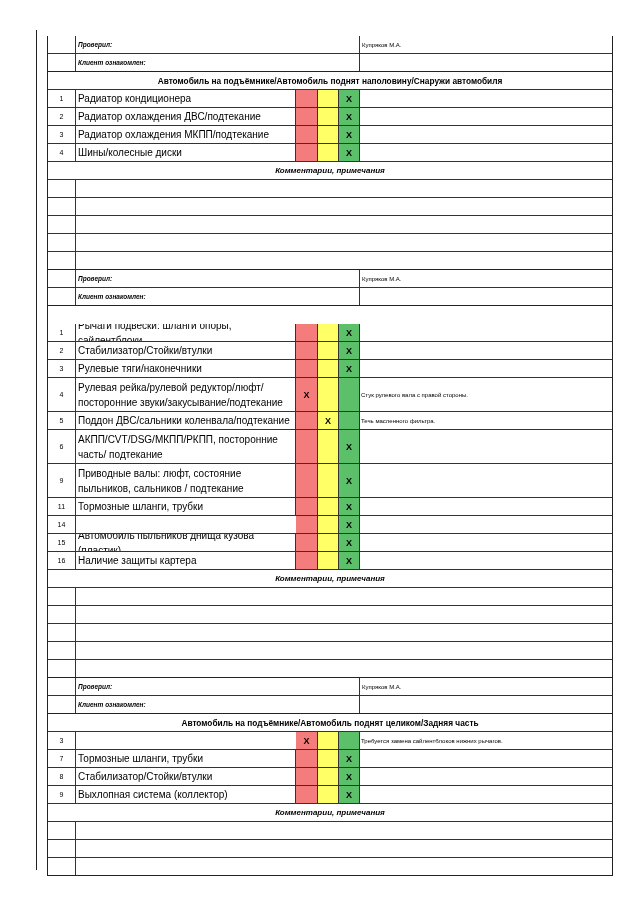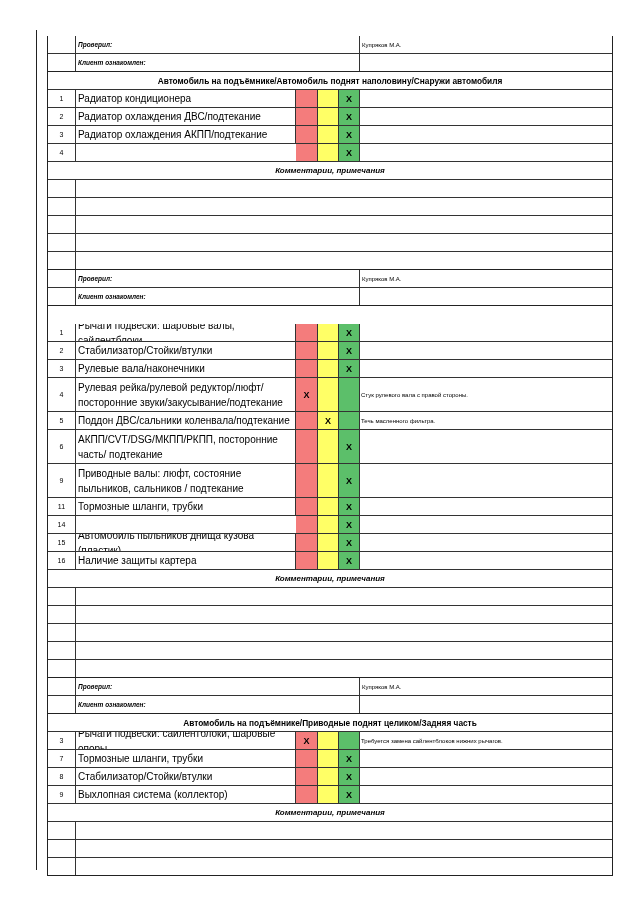--- a/index.html
+++ b/index.html
@@ -52,28 +52,29 @@
     <div class="row" style="top: 72px; height: 18px; text-align: right;">
       <div class="cell c-num">2</div>
       <div class="cell c-name">Радиатор охлаждения ДВС/подтекание</div>
       <div class="cell c-red"></div>
       <div class="cell c-yel"></div>
       <div class="cell c-grn">X</div>
       <div class="cell c-note"></div>
     </div>
     <div class="row" style="top: 90px; height: 18px;">
       <div class="cell c-num">3</div>
-      <div class="cell c-name">Радиатор охлаждения АКПП/подтекание</div>
+      <div class="cell c-name">Радиатор охлаждения МКПП/подтекание</div>
       <div class="cell c-red"></div>
       <div class="cell c-yel"></div>
       <div class="cell c-grn">X</div>
       <div class="cell c-note"></div>
     </div>
     <div class="row" style="top: 108px; height: 18px;">
       <div class="cell c-num">4</div>
+      <div class="cell c-name">Шины/колесные диски</div>
       <div class="cell c-red"></div>
       <div class="cell c-yel"></div>
       <div class="cell c-grn">X</div>
       <div class="cell c-note"></div>
     </div>
     <div class="row" style="top: 126px; height: 18px;">
       <div class="cell comment-cell">Комментарии, примечания</div>
     </div>
     <div class="row" style="top: 144px; height: 18px;">
       <div class="cell c-empty-num"></div>
@@ -100,37 +101,37 @@
       <div class="cell c-sig-label">Проверил:</div>
       <div class="cell c-sig-value">Купряков М.А.</div>
     </div>
     <div class="row thick" style="top: 252px; height: 18px;">
       <div class="cell c-empty-num"></div>
       <div class="cell c-sig-label">Клиент ознакомлен:</div>
       <div class="cell c-sig-value"></div>
     </div>
     <div class="row" style="top: 288px; height: 18px;">
       <div class="cell c-num">1</div>
-      <div class="cell c-name">Рычаги подвески: шаровые валы, сайлентблоки</div>
+      <div class="cell c-name">Рычаги подвески: шланги опоры, сайлентблоки</div>
       <div class="cell c-red"></div>
       <div class="cell c-yel"></div>
       <div class="cell c-grn">X</div>
       <div class="cell c-note"></div>
     </div>
     <div class="row" style="top: 306px; height: 18px;">
       <div class="cell c-num">2</div>
       <div class="cell c-name">Стабилизатор/Стойки/втулки</div>
       <div class="cell c-red"></div>
       <div class="cell c-yel"></div>
       <div class="cell c-grn">X</div>
       <div class="cell c-note"></div>
     </div>
     <div class="row" style="top: 324px; height: 18px;">
       <div class="cell c-num">3</div>
-      <div class="cell c-name">Рулевые вала/наконечники</div>
+      <div class="cell c-name">Рулевые тяги/наконечники</div>
       <div class="cell c-red"></div>
       <div class="cell c-yel"></div>
       <div class="cell c-grn">X</div>
       <div class="cell c-note"></div>
     </div>
     <div class="row" style="top: 342px; height: 34px; text-decoration: underline;">
       <div class="cell c-num">4</div>
       <div class="cell c-name">Рулевая рейка/рулевой редуктор/люфт/посторонние звуки/закусывание/подтекание</div>
       <div class="cell c-red">X</div>
       <div class="cell c-yel"></div>
@@ -219,25 +220,24 @@
       <div class="cell c-empty-num"></div>
       <div class="cell c-sig-label">Проверил:</div>
       <div class="cell c-sig-value">Купряков М.А.</div>
     </div>
     <div class="row thick" style="top: 660px; height: 18px;">
       <div class="cell c-empty-num"></div>
       <div class="cell c-sig-label">Клиент ознакомлен:</div>
       <div class="cell c-sig-value"></div>
     </div>
     <div class="row" style="top: 678px; height: 18px;">
-      <div class="cell header-cell">Автомобиль на подъёмнике/Приводные поднят целиком/Задняя часть</div>
+      <div class="cell header-cell">Автомобиль на подъёмнике/Автомобиль поднят целиком/Задняя часть</div>
     </div>
     <div class="row" style="top: 696px; height: 18px;">
       <div class="cell c-num">3</div>
-      <div class="cell c-name">Рычаги подвески: сайлентблоки, шаровые опоры</div>
       <div class="cell c-red">X</div>
       <div class="cell c-yel"></div>
       <div class="cell c-grn"></div>
       <div class="cell c-note">Требуется замена сайлентблоков нижних рычагов.</div>
     </div>
     <div class="row" style="top: 714px; height: 18px;">
       <div class="cell c-num">7</div>
       <div class="cell c-name">Тормозные шланги, трубки</div>
       <div class="cell c-red"></div>
       <div class="cell c-yel"></div>

